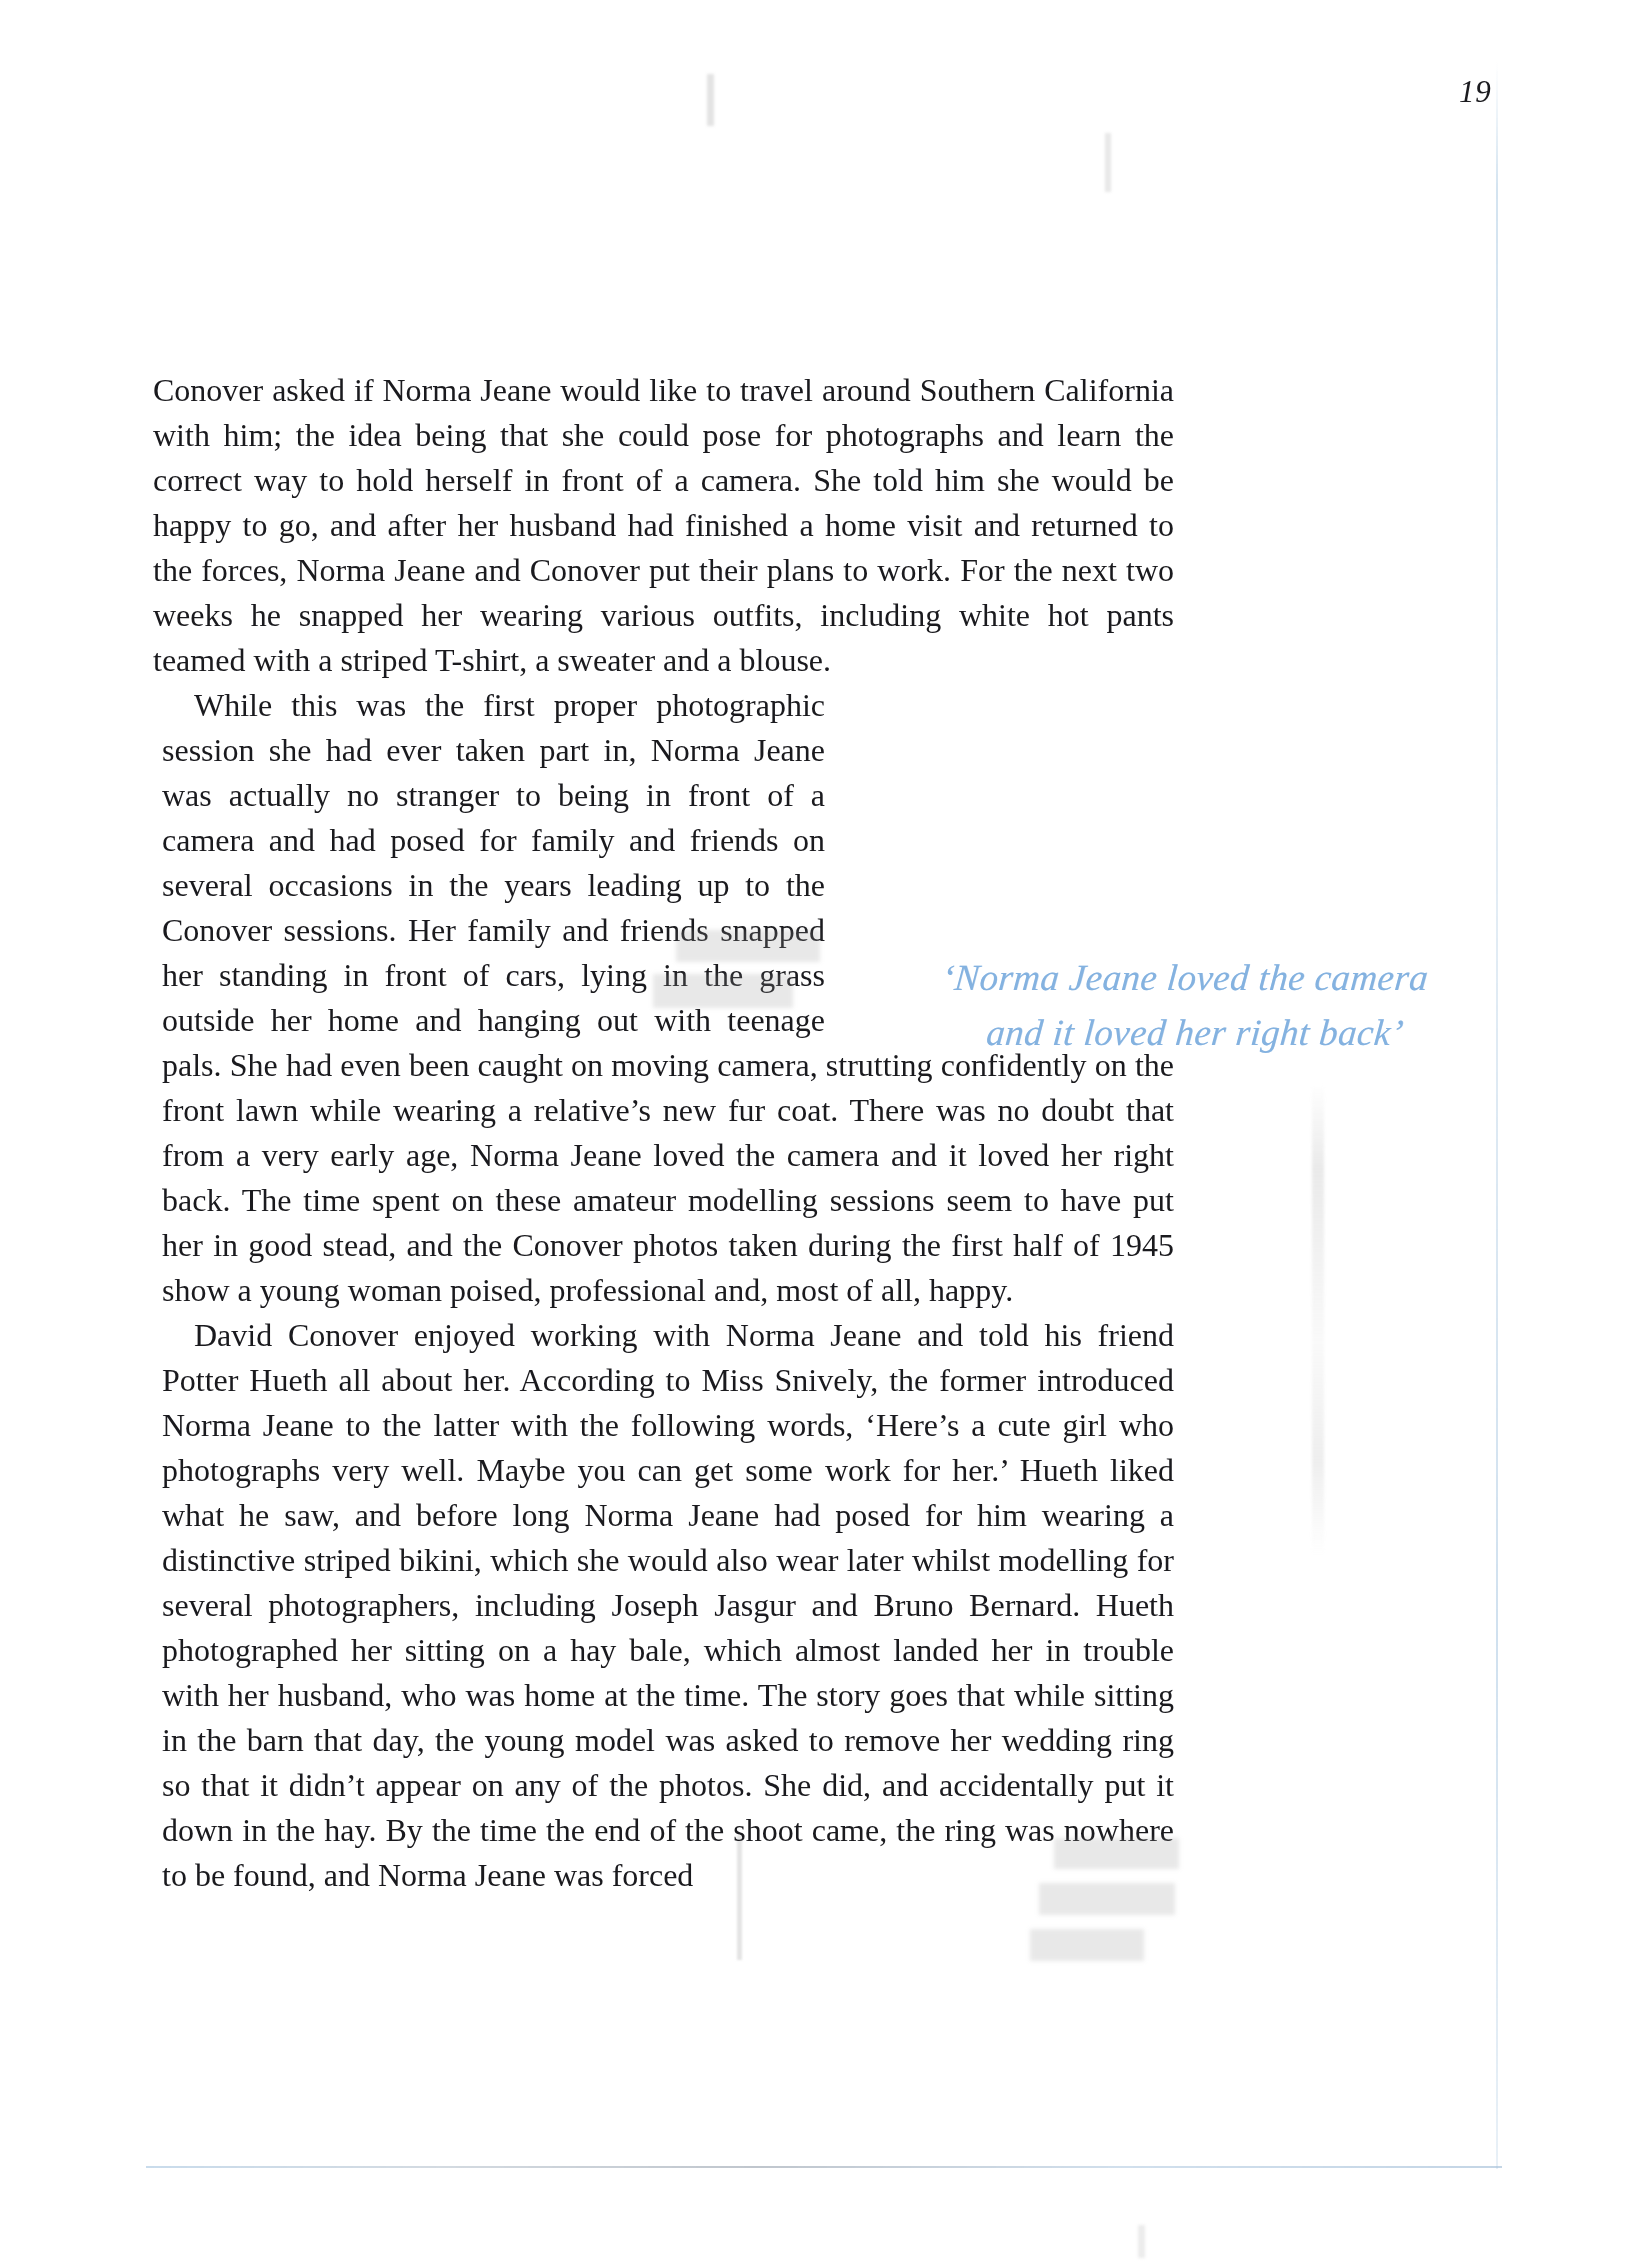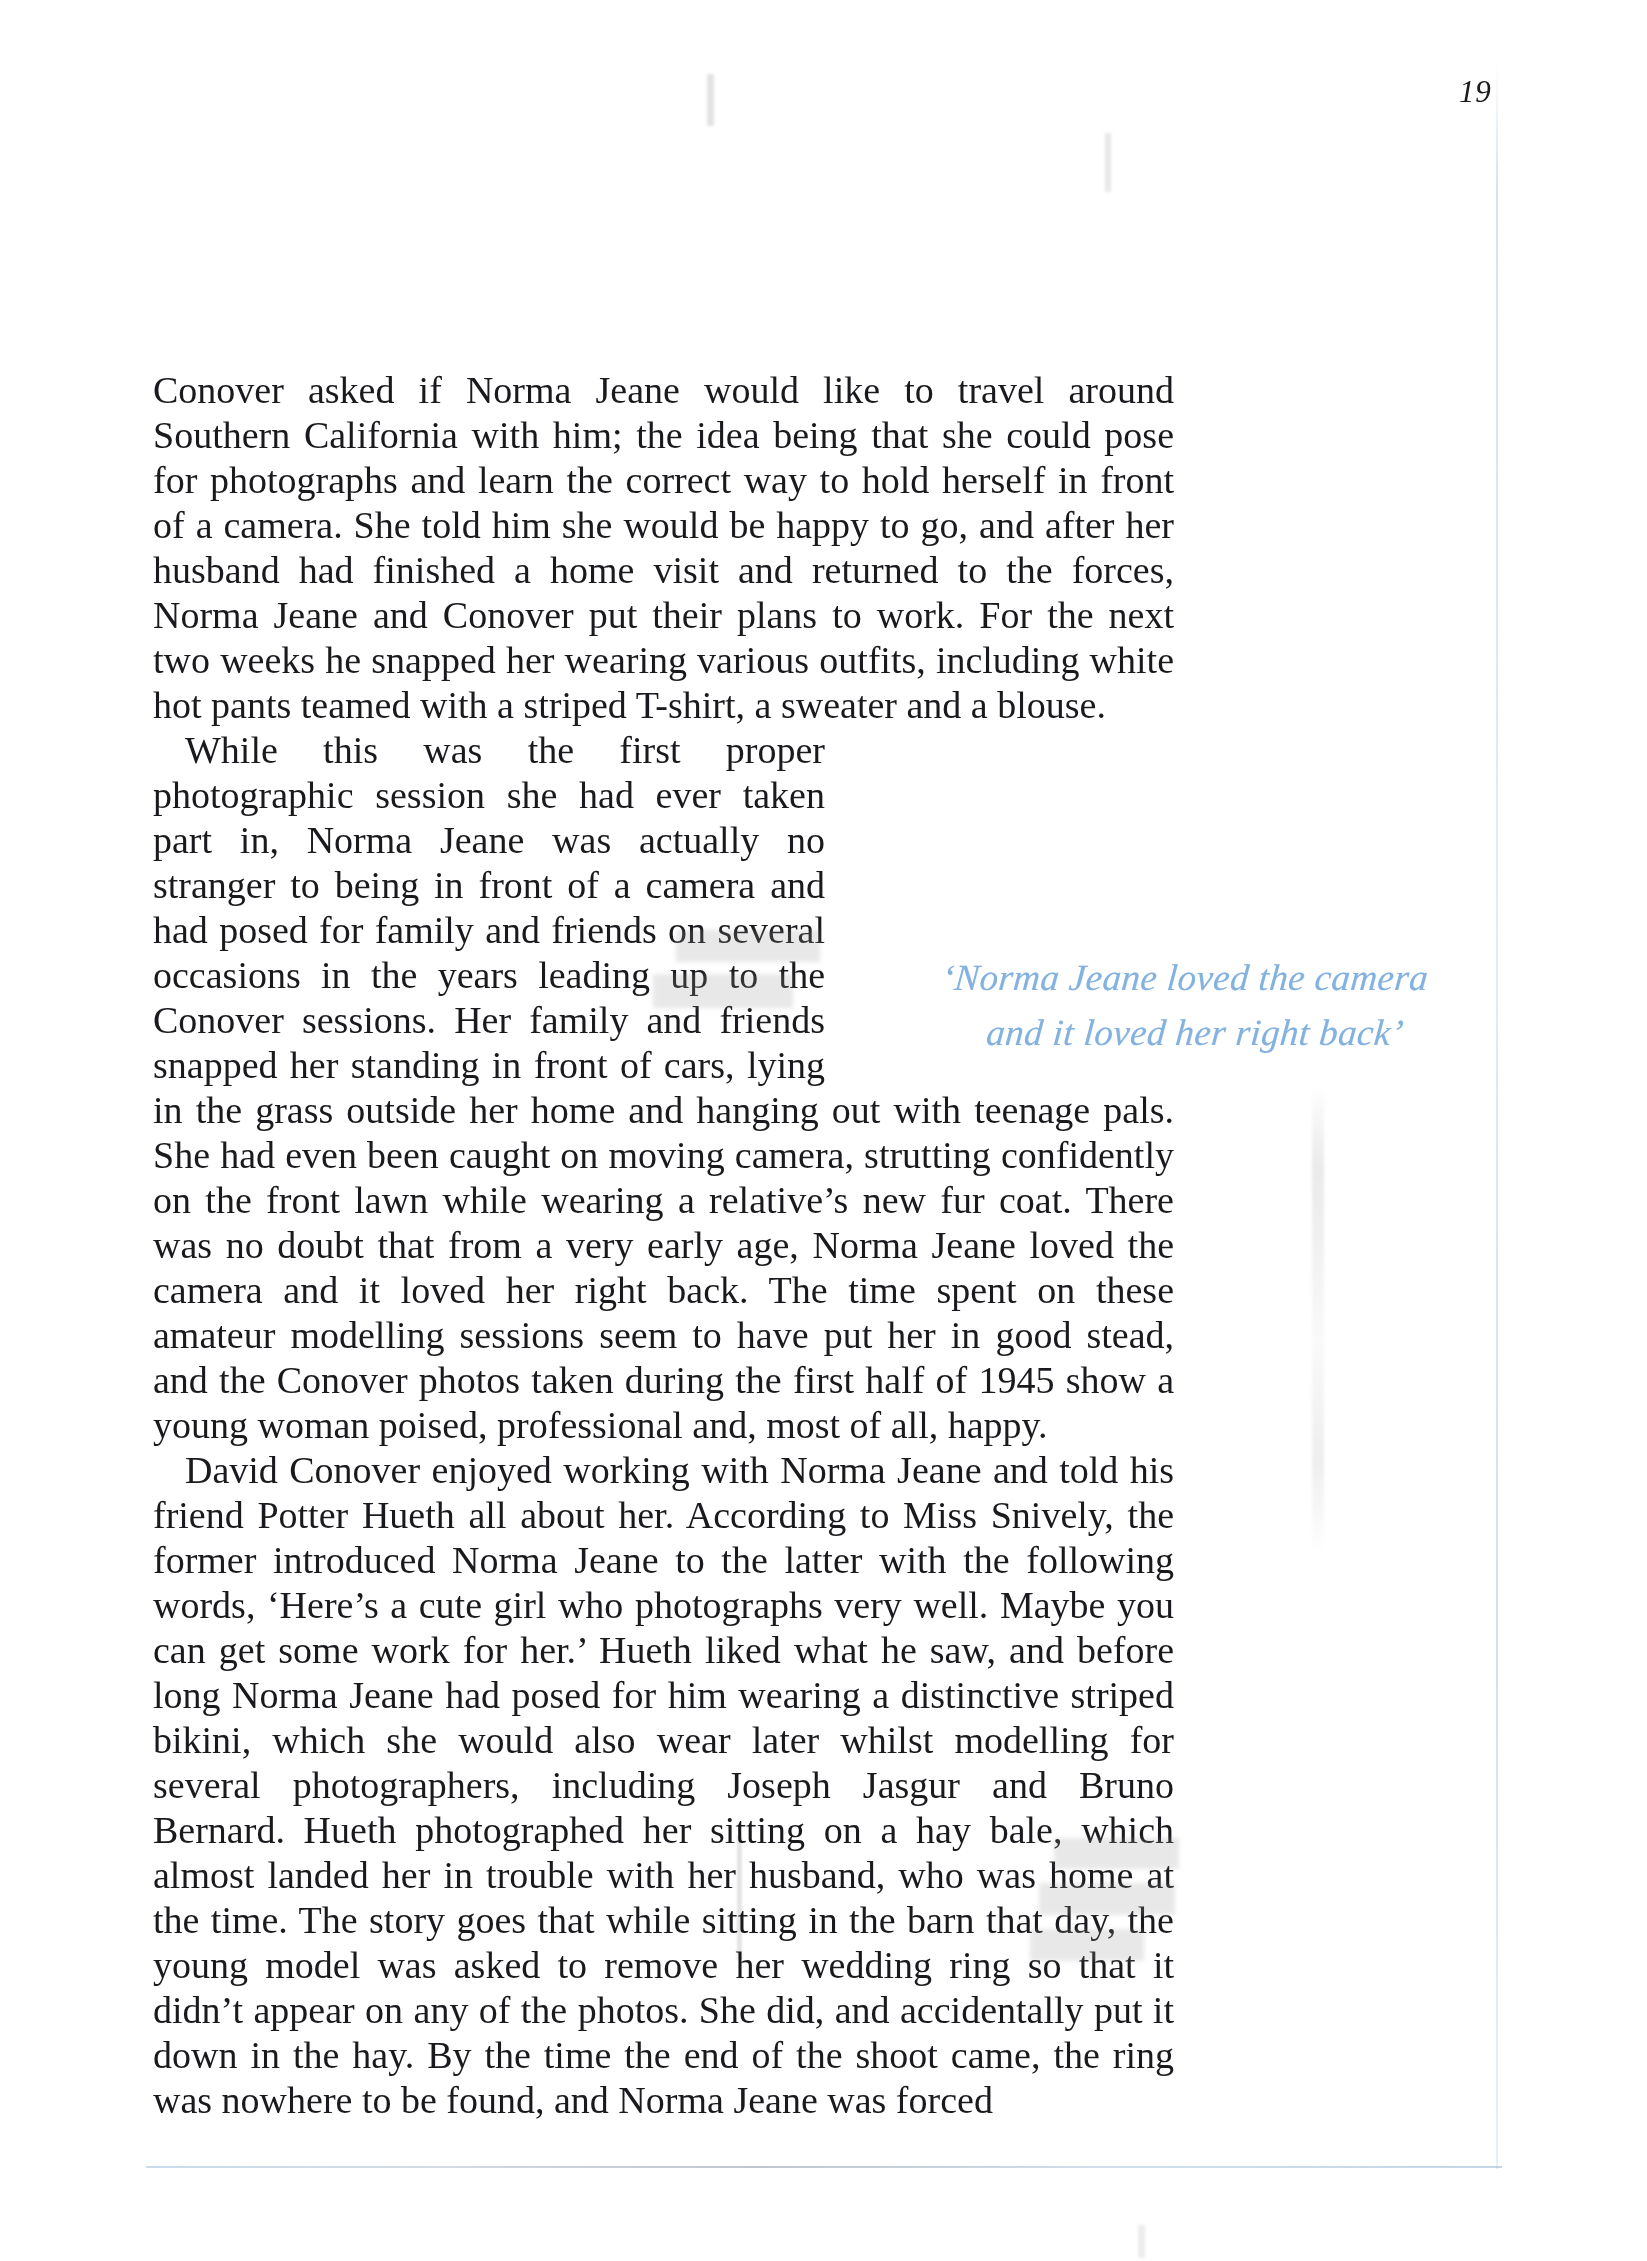--- a/index.html
+++ b/index.html
@@ -150,32 +150,33 @@
     letter-spacing: 0.7px;
     font-style: italic;
   }
 
   
   .body-col {
     position: absolute;
     left: 153px;
     top: 368px;
     width: 1021px;
-    font-size: 38px;
+    font-size: 32px;
     line-height: 45px;
     text-align: justify;
     text-align-last: left;
     color: #1a1a1e;
     -webkit-font-smoothing: antialiased;
   }
   .body-col p {
     margin: 0;
   }
   .body-col p.indent {
     text-indent: 32px;
+    margin-left: 9px;
   }
 
   
   .pq-float {
     float: right;
     width: 349px;
     height: 225px;
     shape-outside: inset(0);
     margin-top: 105px;
   }

